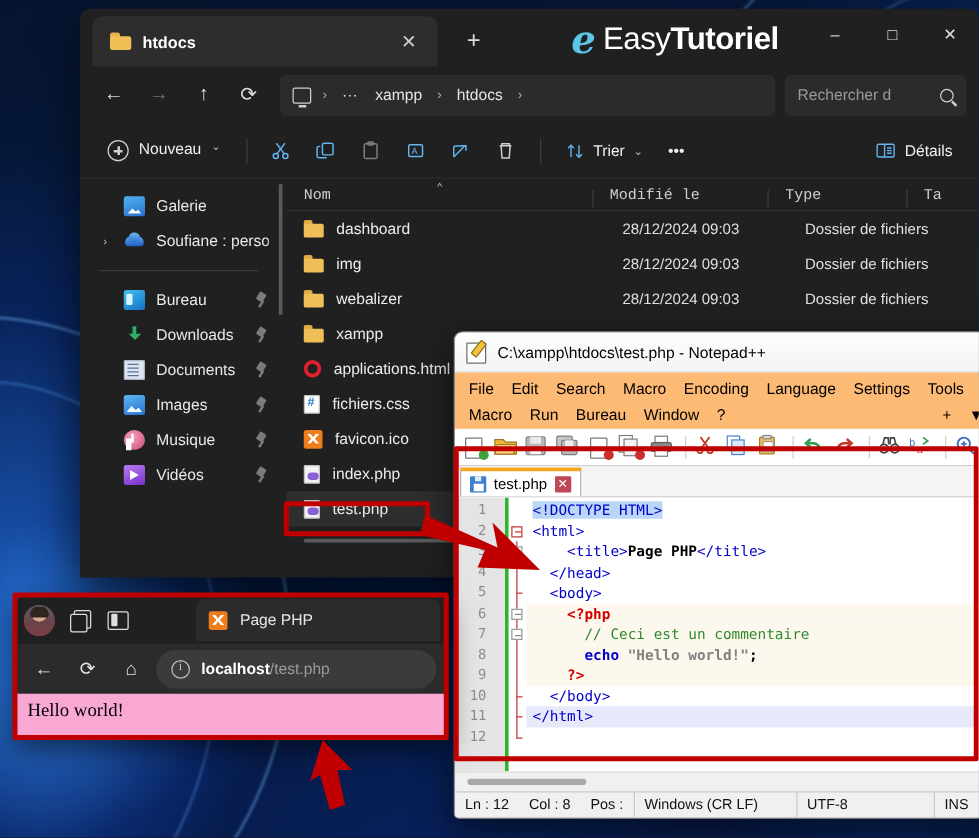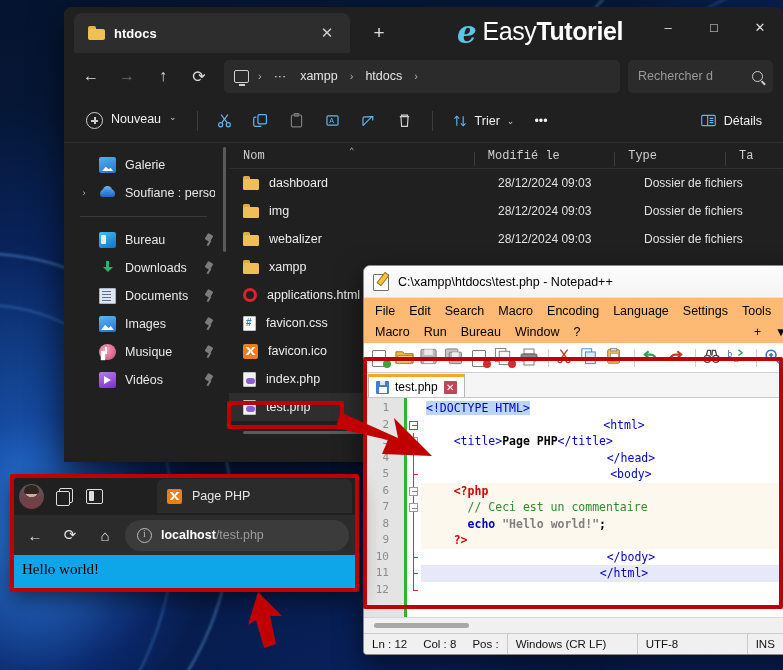--- a/index.html
+++ b/index.html
@@ -305,21 +305,21 @@
   .fold-box.gray { border-color:#9a9a9a; }
   .fold-box:after { content:""; position:absolute; left:2px; top:3.5px; width:5px; height:1px; background:#c23b3b; }
   .fold-box.gray:after { background:#8a8a8a; }
   .fold-line { position:absolute; left:5.5px; top:0; bottom:0; width:1px; background:#c23b3b; }
   .fold-tick { position:absolute; left:5.5px; top:8px; width:5px; height:1px; background:#c23b3b; }
   .fold-end { position:absolute; left:5.5px; top:0; height:9px; width:1px; background:#c23b3b; }
   .code { flex:1; padding-top:2px; position:relative; overflow:hidden; }
   .cl { height:16.5px; line-height:16.5px; white-space:pre; padding-left:5px; }
   .cl.hl { background:#e8e8fb; }
   .cl.php-bg { background:#fdf8ee; }
-  .tag { color:#0000c8;text-align:center; }
+  .tag { color:#0000c8; }
   .txt { color:#000; font-weight:bold; }
   .sel { background:#bcd6f7; }
   .phptag { color:#d40000; font-weight:bold; }
   .comment { color:#2e8b2e; }
   .kw { color:#0000c8; font-weight:bold; }
   .str { color:#808080; font-weight:bold; }
   .vscroll { position:absolute; right:2px; top:26px; width:6px; height:98px; background:#a8a8a8; border-radius:3px; }
   .vtrack { position:absolute; right:0; top:0; bottom:0; width:11px; background:#f0f0f0; border-left:1px solid #dcdcdc;}
   .npp-hscrollrow { height:16px; background:#f0f0f0; border-top:1px solid #d6d6d6; display:flex; align-items:center; padding:0 4px; }
   .hthumb { width:95px; height:5px; background:#a8a8a8; border-radius:3px; margin-left:6px; }
@@ -366,21 +366,21 @@
   .br-navrow { height:40px; background:#2b2b2b; display:flex; align-items:center; padding:0 8px; gap:5px; }
   .br-nb { width:30px;height:30px;display:flex;align-items:center;justify-content:center;font-size:15px;color:#e2e2e2;border-radius:50%; }
   .br-url {
     flex:1; height:31px; background:#3b3b3b; border-radius:16px;
     display:flex; align-items:center; padding:0 12px; gap:9px; font-size:12.5px; color:#9b9b9b;
   }
   .info-i{ width:15px;height:15px;border:1.4px solid #bdbdbd;border-radius:50%;position:relative;flex:none;}
   .info-i:after{ content:"i"; position:absolute; left:5px; top:-1px; font-size:10px; color:#bdbdbd; font-family:"Liberation Serif",serif;}
   .url-host{ color:#fff; font-weight:700; }
   .br-content {
-    height:35px; background:#0ea5e9; padding:6px 10px;
+    height:35px; background:#f9a8d4; padding:6px 10px;
     font-family:"Liberation Serif","DejaVu Serif",serif; font-size:15px; color:#000;
   }
 
   
   .redbox { position:absolute; border:4px solid #c00000; border-radius:2px; pointer-events:none; }
   #box-file    { left:227px; top:401px; width:117px; height:28px; }
   #box-editor  { left:363px; top:357px; width:420px; height:252px; }
   #box-browser { left:10px;  top:474px; width:349px; height:118px; }
   .arrow { position:absolute; pointer-events:none; }
 </style>
@@ -609,21 +609,21 @@
       </div>
       <div class="frow">
         <div class="c-name">
           <span class="f-ico f-opera"></span>
           <span>applications.html</span>
         </div>
       </div>
       <div class="frow">
         <div class="c-name">
           <span class="f-ico f-css"></span>
-          <span>favicon.css</span>
+          <span>fichiers.css</span>
         </div>
       </div>
       <div class="frow">
         <div class="c-name">
           <span class="f-ico f-ico-x"></span>
           <span>favicon.ico</span>
         </div>
       </div>
       <div class="frow">
         <div class="c-name">

